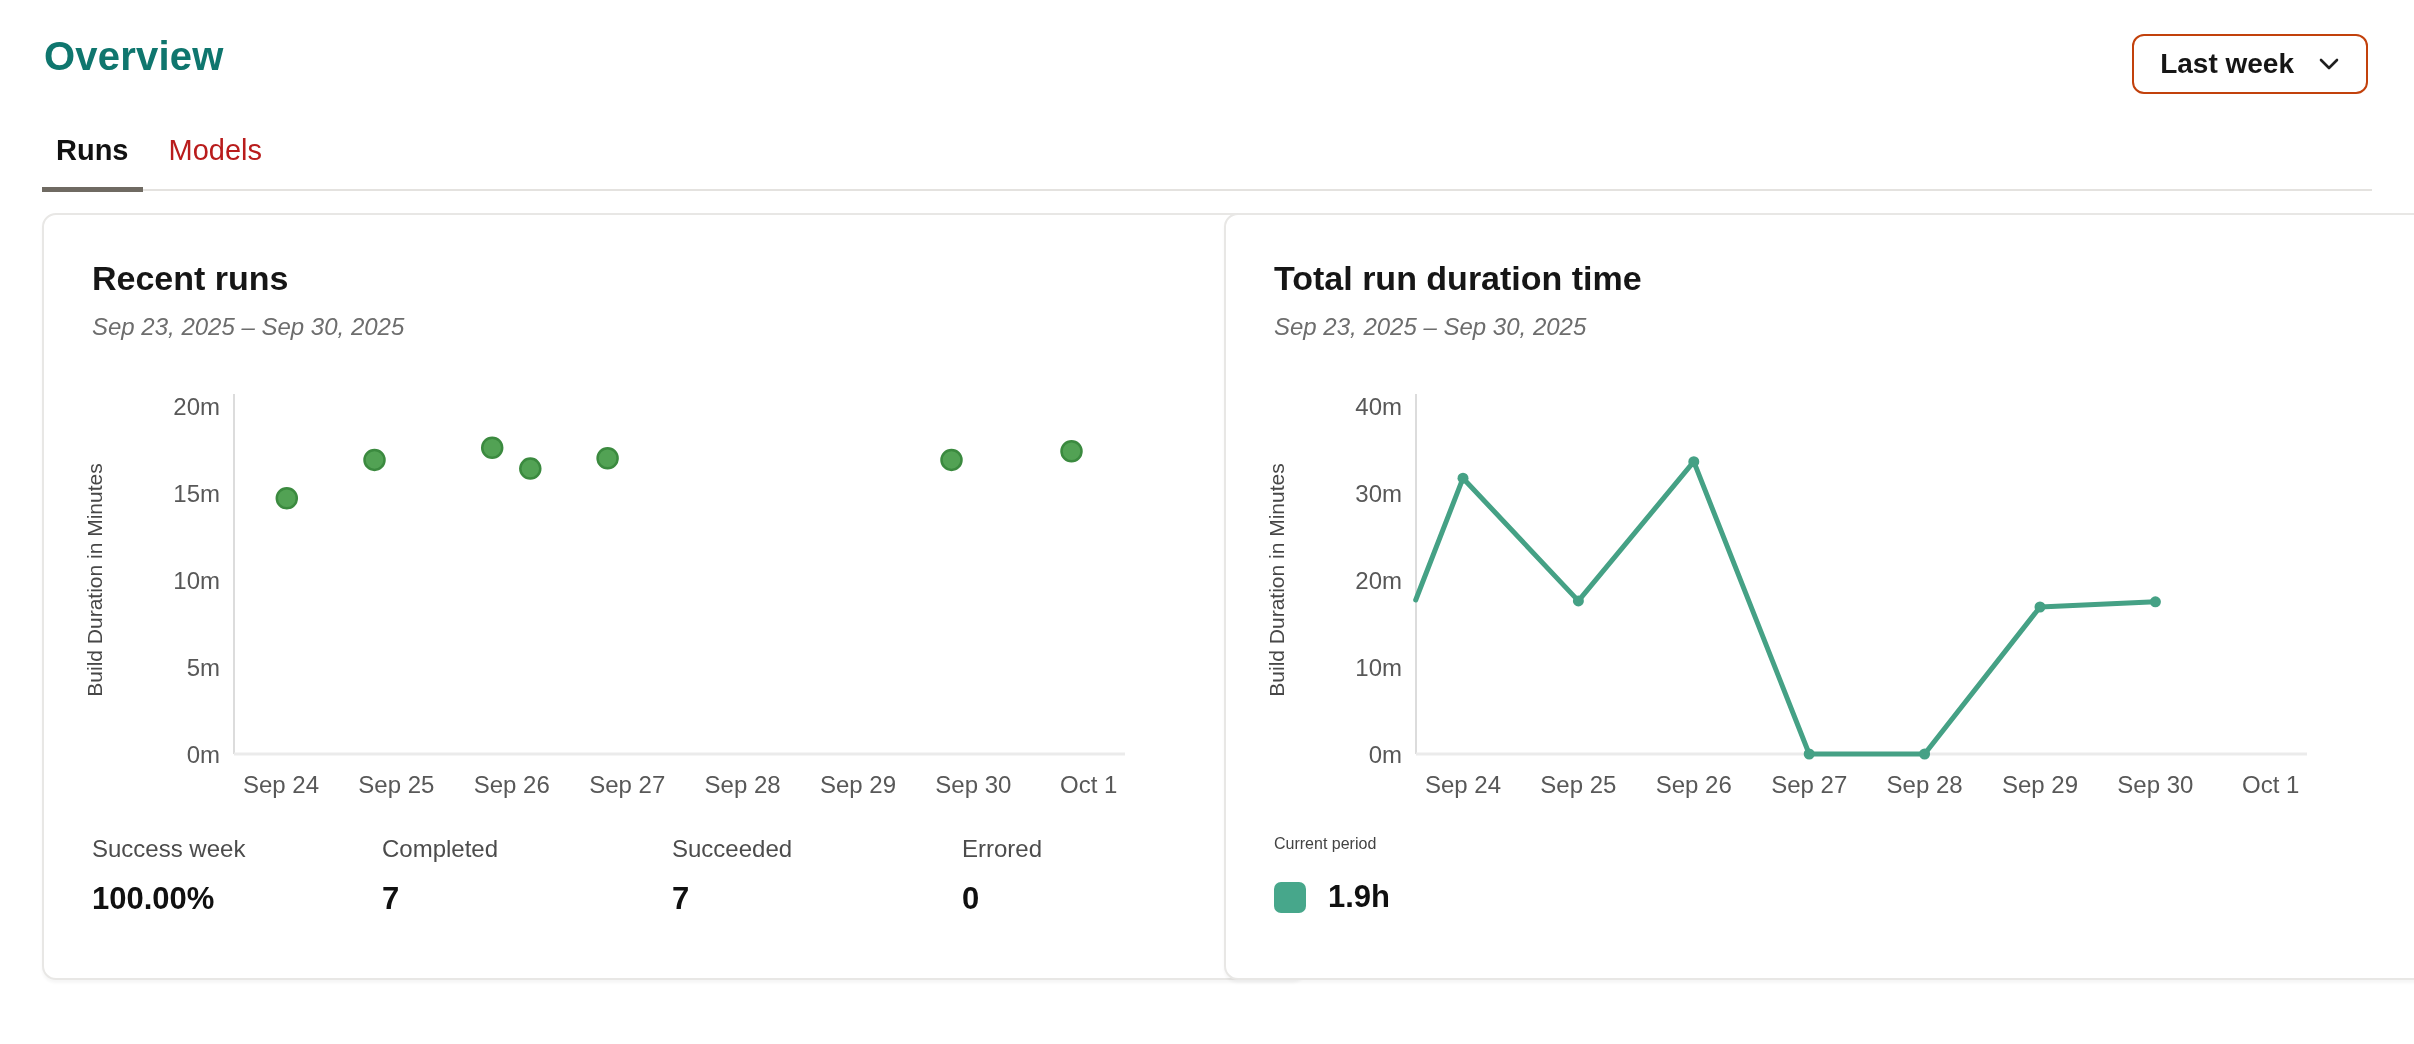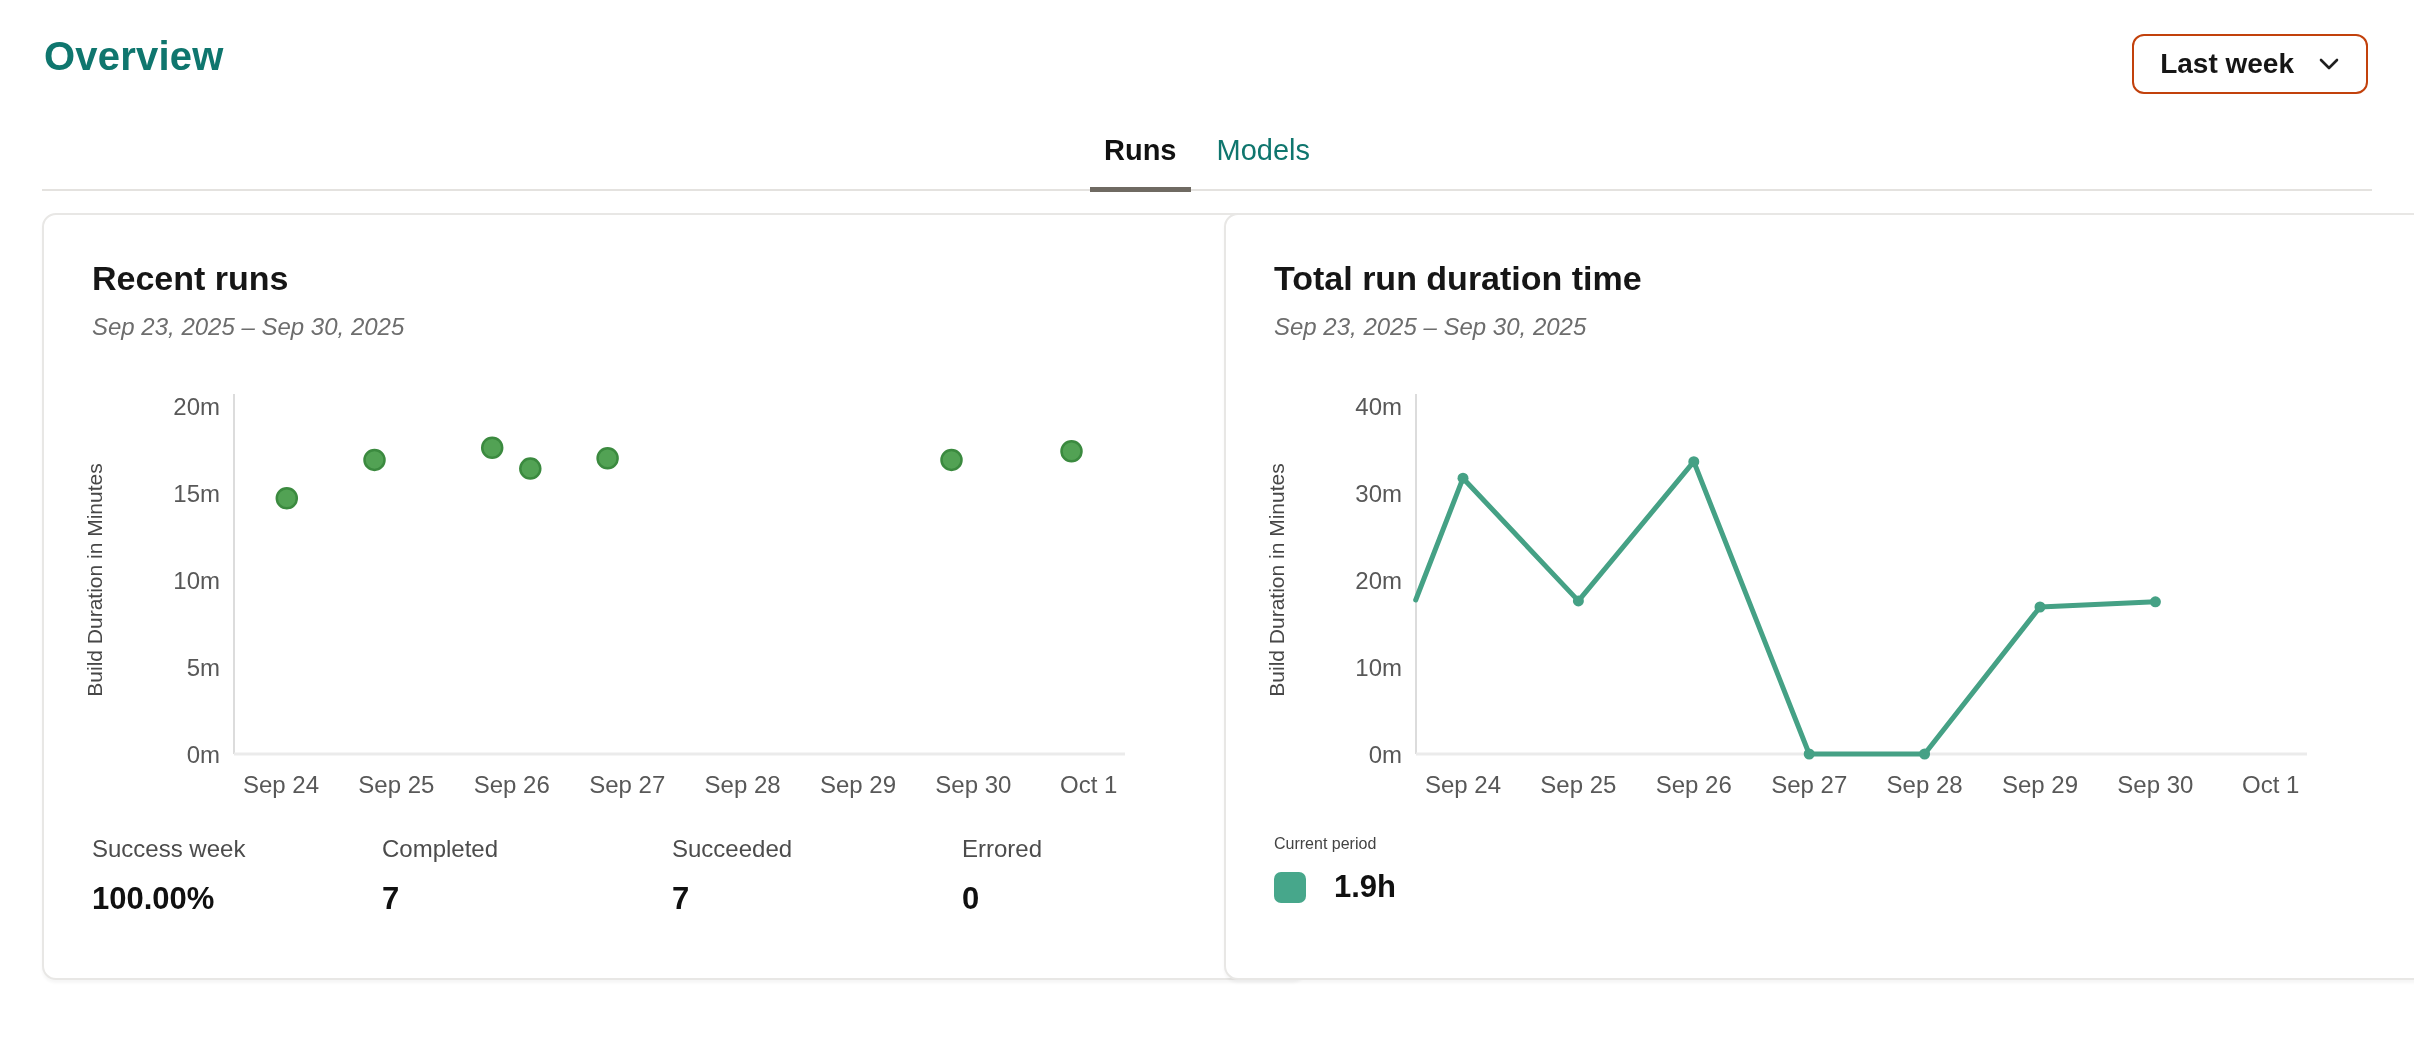--- a/index.html
+++ b/index.html
@@ -29,25 +29,24 @@
     border-radius: 12px;
     font-size: 28px; font-weight: 700; color: #161616;
     cursor: pointer;
   }
 
   
   .tabs {
     position: absolute; left: 42px; top: 130px; width: 2330px;
     display: flex; gap: 12px;
     border-bottom: 2px solid #e4e2df;
-    justify-content: center;
   }
   .tab {
     padding: 4px 14px 20px 14px;
-    font-size: 29px; color: #0f766e;
+    font-size: 29px; color: #b91c1c;
     border-bottom: 5px solid transparent;
     margin-bottom: -3px;
     cursor: pointer;
   }
   .tab.active { font-weight: 700; color: #111; border-bottom-color: #6f6a62; }
 
   
   .card {
     position: absolute; top: 213px;
     width: 1264px; height: 767px;
@@ -82,21 +81,21 @@
     position: absolute; left: 48px; top: 620px;
     display: flex;
   }
   .stat { width: 290px; }
   .stat-label { font-size: 24px; color: #4c4c4c; }
   .stat-value { margin-top: 18px; font-size: 31px; font-weight: 700; color: #101010; }
 
   
   .legend { position: absolute; left: 48px; top: 620px; }
   .legend-label { font-size: 16px; color: #434343; }
-  .legend-row { margin-top: 16px; display: flex; align-items: center; gap: 28px; }
+  .legend-row { margin-top: 26px; display: flex; align-items: center; gap: 22px; }
   .legend-swatch { width: 32px; height: 31px; border-radius: 7px; background: #47a78b; }
   .legend-value { font-size: 31px; font-weight: 700; color: #101010; }
 </style>
 </head>
 <body>
 
 <div class="page-title">Overview</div>
 
 <button class="period-btn">
   <span>Last week</span>

